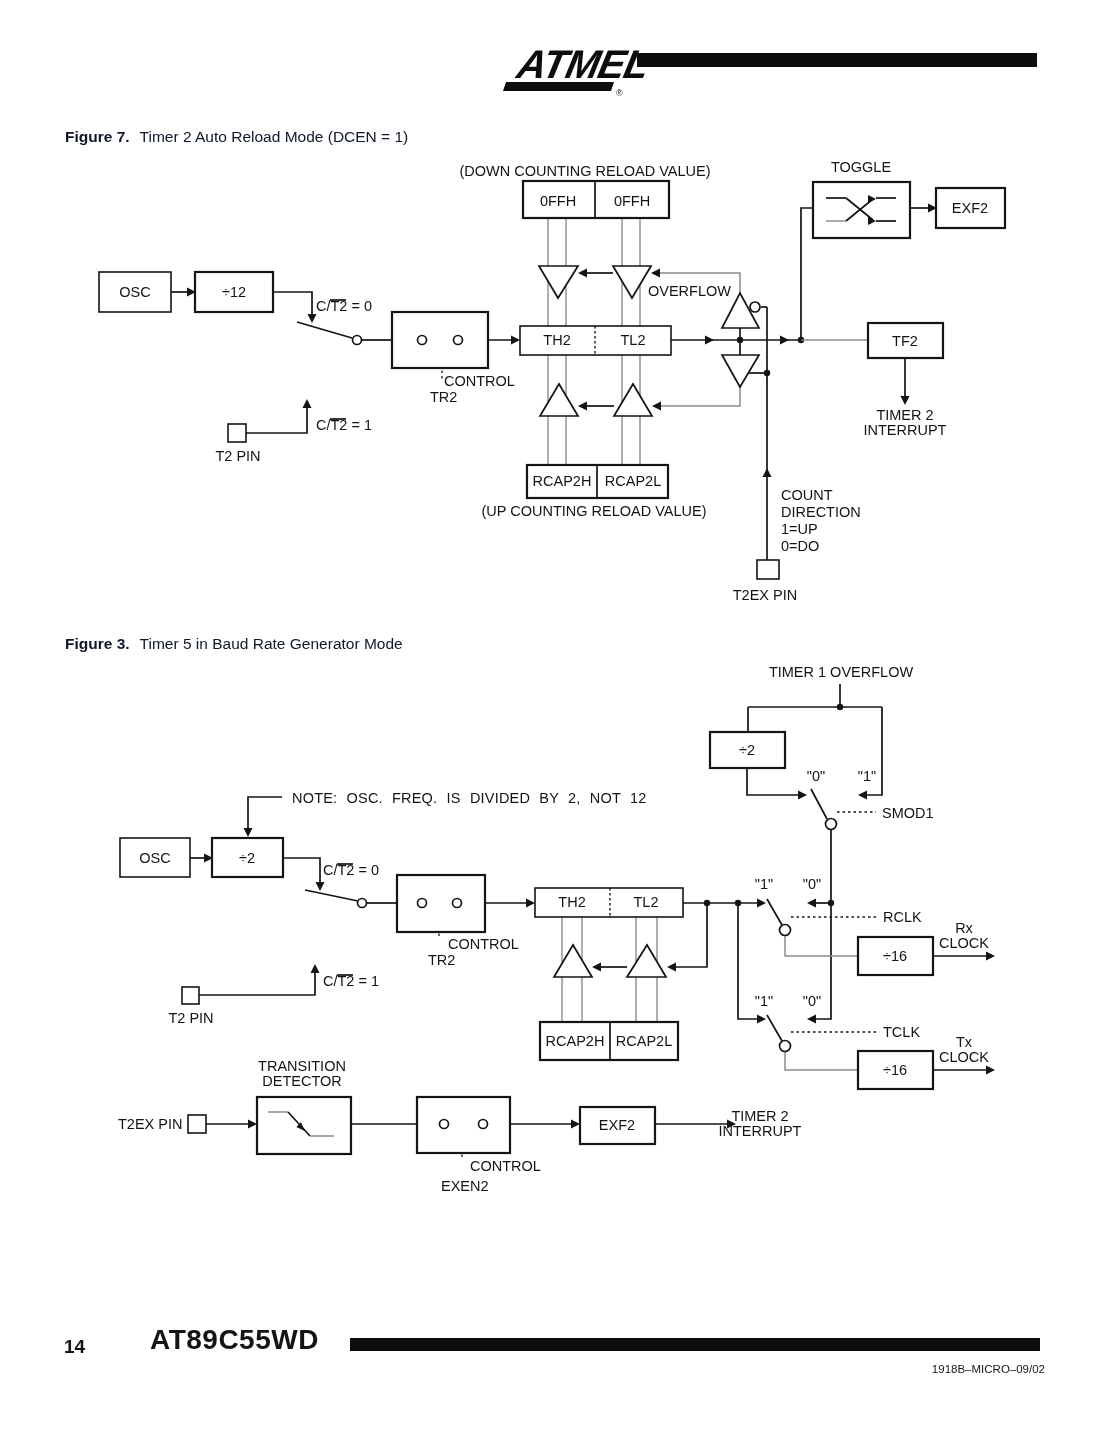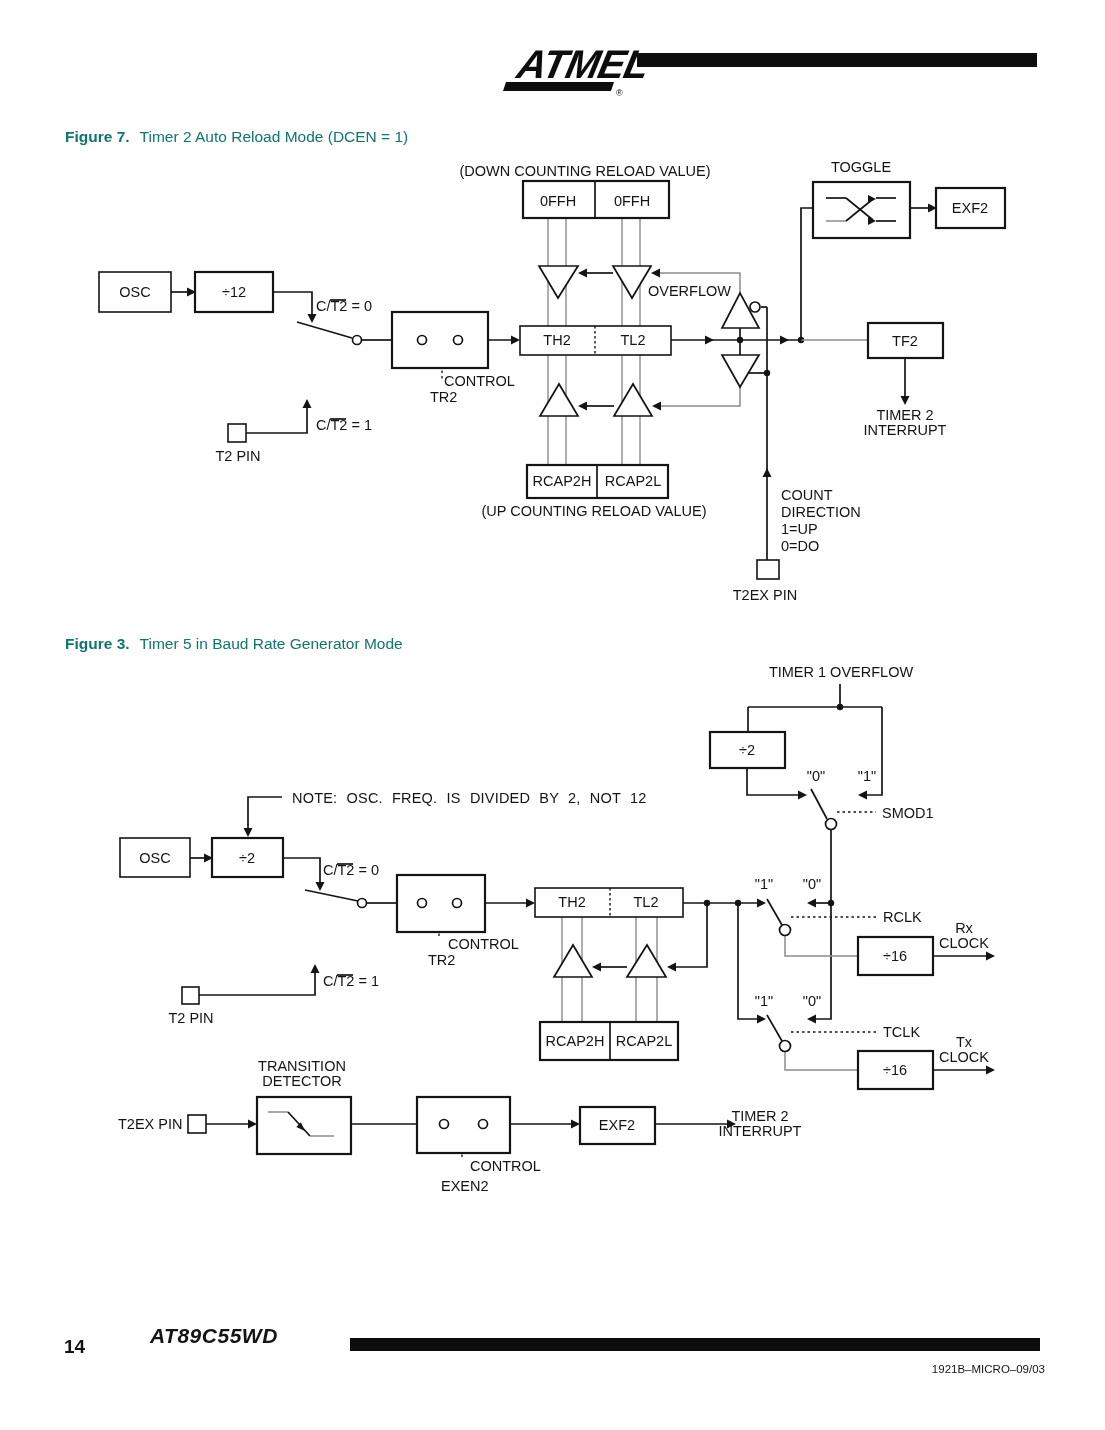--- a/index.html
+++ b/index.html
@@ -2,26 +2,26 @@
 <html><head>
 <meta charset="utf-8">
 <style>
   html,body{margin:0;padding:0;background:#e8e8e8;}
   .page{
     position:relative;width:1105px;height:1430px;background:#ffffff;
     margin:0 auto;overflow:hidden;
     font-family:"Liberation Sans", sans-serif;color:#141414;
   }
   .abs{position:absolute;}
-  .caption{font-size:15.5px;color:#0f766e;white-space:nowrap;}
+  .caption{font-size:15.5px;color:#0f172a;white-space:nowrap;}
   .caption b{margin-right:10px;}
   .hdr-bar{background:#0d0d0d;}
   .ftr-bar{background:#0d0d0d;}
   .pageno{font-size:19px;font-weight:bold;}
-  .part{font-size:21px;font-weight:bold;letter-spacing:.5px;font-style:italic;}
+  .part{font-size:28px;font-weight:bold;letter-spacing:.5px;}
   .doccode{font-size:11.5px;}
   svg{position:absolute;left:0;overflow:visible;}
   svg text{font-family:"Liberation Sans", sans-serif;font-size:14.5px;fill:#141414;}
   text.tm{text-anchor:middle;}
   text.note-t{word-spacing:5px;letter-spacing:.2px;}
   .box{fill:#ffffff;stroke:#141414;stroke-width:2.2;}
   .boxthin{fill:#ffffff;stroke:#141414;stroke-width:1.6;}
   .w{stroke:#141414;stroke-width:1.7;fill:none;}
   .wg{stroke:#8c8c8c;stroke-width:1.5;fill:none;}
   .bus{stroke:#8c8c8c;stroke-width:1.4;fill:none;}
@@ -329,15 +329,15 @@
     <text class="tm" x="617" y="1130">EXF2</text>
     <text class="tm" x="760" y="1121">TIMER  2</text>
     <text class="tm" x="760" y="1136">INTERRUPT</text>
     <text x="470" y="1171">CONTROL</text>
     <text x="441" y="1191">EXEN2</text>
   </svg>
 
   <div class="abs pageno" style="left:64px;top:1336px">14</div>
   <div class="abs part" style="left:150px;top:1324px">AT89C55WD</div>
   <div class="abs ftr-bar" style="left:350px;top:1338px;width:690px;height:13px"></div>
-  <div class="abs doccode" style="right:60px;top:1363px">1921B–MICRO–09/03</div>
+  <div class="abs doccode" style="right:60px;top:1363px">1918B–MICRO–09/02</div>
 
 </div>
 
 </body></html>

